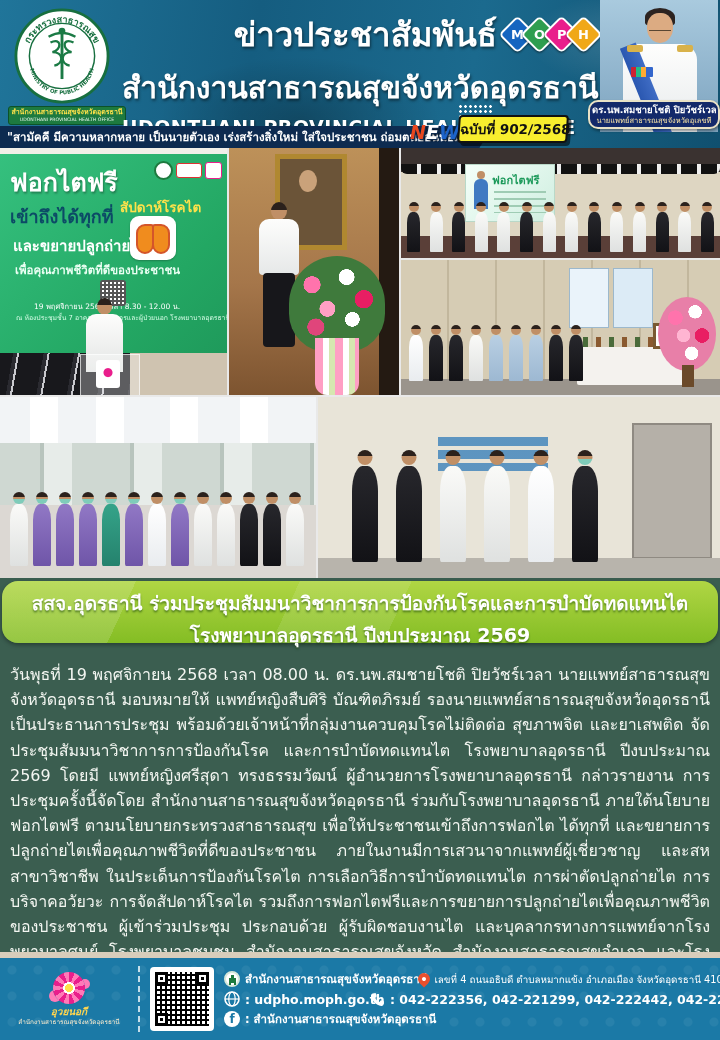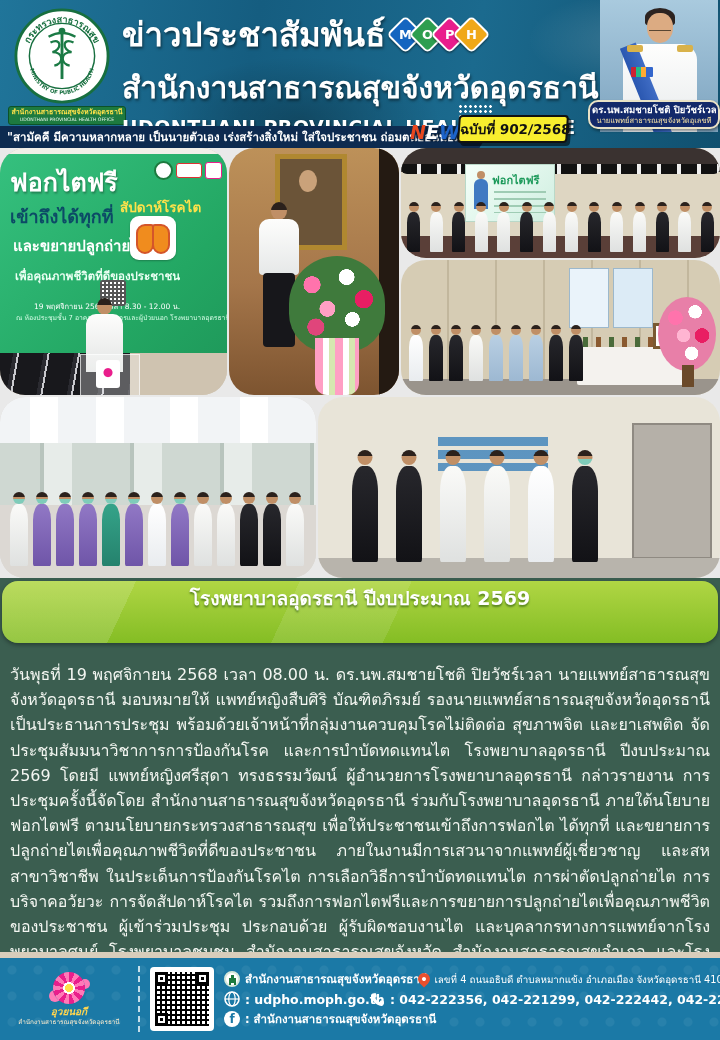--- a/index.html
+++ b/index.html
@@ -12,21 +12,21 @@
       radial-gradient(160px 70px at 640px 40px, rgba(255,255,255,.16), transparent 70%),
       radial-gradient(200px 90px at 300px 120px, rgba(0,0,0,.25), transparent 70%),
       linear-gradient(100deg,#20759a 0%,#155d80 35%,#1b6a8e 65%,#10506f 100%);}
   .seal{position:absolute;left:14px;top:8px;width:96px;height:96px;}
   .seal-badge{position:absolute;left:8px;top:106px;width:112px;background:#1d7a3f;
     border:1px solid #0c5228;border-radius:3px;text-align:center;padding:1px 2px;}
   .seal-badge .b1{font-size:7px;font-weight:bold;color:#ffe24a;line-height:9px;white-space:nowrap;overflow:hidden;}
   .seal-badge .b2{font-size:4.6px;color:#eaf6ee;line-height:6px;white-space:nowrap;overflow:hidden;}
 
   .titles{position:absolute;left:122px;top:8px;width:475px;}
-  .t1{display:flex;align-items:center;gap:12px;}
+  .t1{display:flex;align-items:center;gap:12px;justify-content:flex-end;}
   .t1 .txt{font-size:33px;font-weight:bold;color:#fff;text-shadow:1px 2px 3px rgba(0,0,0,.5);white-space:nowrap;}
   .moph{display:flex;}
   .dmd{width:23px;height:23px;border-radius:5px;transform:rotate(45deg);margin-left:-5px;
        border:2px solid #fff;display:flex;align-items:center;justify-content:center;box-shadow:1px 1px 2px rgba(0,0,0,.4);}
   .dmd span{transform:rotate(-45deg);font-size:13px;font-weight:bold;color:#fff;}
   .dmd.m{background:#1565c0;}  .dmd.o{background:#2e9e4f;}
   .dmd.p{background:#e91e8c;}  .dmd.h{background:#f0a818;}
   .t2{font-size:30px;font-weight:bold;color:#fff;margin-top:3px;white-space:nowrap;
       text-shadow:1px 2px 3px rgba(0,0,0,.5);}
   .t3{font-size:19px;font-weight:bold;color:#fff;letter-spacing:.5px;margin-top:5px;white-space:nowrap;
@@ -57,21 +57,21 @@
     text-shadow:1px 1px 0 #0d2b50,2px 2px 2px rgba(0,0,0,.5);letter-spacing:0;}
   .news .n1{color:#e8471e;} .news .n2{color:#ffffff;} .news .n3{color:#1c63c8;} .news .n4{color:#f0f0f0;}
   .dots{position:absolute;left:458px;top:104px;width:34px;height:14px;z-index:2;
     background:radial-gradient(circle,#fff 1px,transparent 1.6px) 0 0/5px 5px;}
   .issue{position:absolute;left:458px;top:115px;width:106px;height:24px;z-index:3;background:#f8ee2e;
     border:2px solid #111;border-radius:4px;color:#111;font-size:13.5px;font-weight:bold;text-align:center;
     line-height:24px;transform:skewX(-4deg);box-shadow:3px 3px 0 rgba(0,0,0,.55);white-space:nowrap;}
 
   
   .collage{position:absolute;left:0;top:148px;width:720px;height:430px;background:#e9e9e9;}
-  .ph{position:absolute;overflow:hidden;border-radius:25px;}
+  .ph{position:absolute;overflow:hidden;}
   .ph1{left:0;top:0;width:227px;height:247px;background:#cfc3b0;}
   .ph2{left:229px;top:0;width:170px;height:247px;background:linear-gradient(180deg,#bd9159 0%,#a5764a 55%,#7d5430 100%);}
   .ph3{left:401px;top:0;width:319px;height:110px;background:#ded6c2;}
   .ph4{left:401px;top:112px;width:319px;height:135px;background:#d6ccb4;}
   .ph5{left:0;top:249px;width:316px;height:181px;background:#d8d4cf;}
   .ph6{left:318px;top:249px;width:402px;height:181px;background:#e8e4d8;}
 
   
   .people{position:absolute;display:flex;align-items:flex-end;}
   .pr{position:relative;flex:none;border-radius:40% 40% 6% 6%/26% 26% 4% 4%;}
@@ -89,21 +89,21 @@
   .c-g{background:linear-gradient(180deg,#35a389,#25826d);}
   .c-n{background:linear-gradient(180deg,#ffffff,#e9ecef);}
 
   
   .ph1 .slide{position:absolute;left:0;top:6px;width:100%;height:199px;
     background:linear-gradient(135deg,#35c07e,#23a763 70%,#1f9a5b);}
   .ph1 .ceil{position:absolute;left:0;top:0;width:100%;height:6px;background:#f1efe8;}
   .sl-h{position:absolute;left:10px;top:8px;font-size:25px;font-weight:bold;color:#fff;text-shadow:1px 2px 2px rgba(0,0,0,.3);}
   .sl-2{position:absolute;left:10px;top:48px;font-size:18px;font-weight:bold;color:#0c4a66;}
   .sl-3{position:absolute;left:13px;top:80px;font-size:15px;font-weight:bold;color:#fff;}
-  .sl-4{position:absolute;left:15px;top:113px;font-size:11.5px;font-weight:bold;color:#eafff3;}
+  .sl-4{position:absolute;left:15px;top:107px;font-size:11.5px;font-weight:bold;color:#eafff3;}
   .sl-tag{position:absolute;left:120px;top:42px;font-size:13.5px;font-weight:bold;color:#ffe24a;}
   .sl-kid{position:absolute;left:130px;top:62px;width:46px;height:44px;background:#fff;border-radius:9px;box-shadow:0 1px 2px rgba(0,0,0,.25);}
   .sl-kid::before,.sl-kid::after{content:"";position:absolute;top:8px;width:14px;height:26px;background:#f08c1e;border:2px solid #d4552a;}
   .sl-kid::before{left:6px;border-radius:12px 4px 12px 12px;}
   .sl-kid::after{right:6px;border-radius:4px 12px 12px 12px;}
   .sl-d1{position:absolute;left:34px;top:146px;font-size:7.5px;color:#fff;white-space:nowrap;}
   .sl-d2{position:absolute;left:16px;top:158px;font-size:6.8px;color:#d9ffe9;white-space:nowrap;}
   .sl-qr{position:absolute;left:100px;top:126px;width:26px;height:26px;background:#fff;border-radius:3px;
     background-image:repeating-linear-gradient(0deg,#555 0 2px,transparent 2px 4px),repeating-linear-gradient(90deg,#555 0 2px,#fff 2px 4px);}
   .sl-logos{position:absolute;right:5px;top:7px;display:flex;gap:3px;align-items:center;}
@@ -432,20 +432,21 @@
           <span class="pr c-w"></span>
           <span class="pr c-w"></span>
           <span class="pr c-n"></span>
           <span class="pr c-b m"></span>
       </div>
     </div>
   </div>
 
   <div class="lower">
     <div class="banner">
+      <div class="h1">สสจ.อุดรธานี ร่วมประชุมสัมมนาวิชาการการป้องกันโรคและการบำบัดทดแทนไต</div>
       <div class="h2">โรงพยาบาลอุดรธานี ปีงบประมาณ 2569</div>
     </div>
     <p class="article">วันพุธที่ 19 พฤศจิกายน 2568 เวลา 08.00 น. ดร.นพ.สมชายโชติ ปิยวัชร์เวลา นายแพทย์สาธารณสุขจังหวัดอุดรธานี มอบหมายให้ แพทย์หญิงสืบศิริ บัณฑิตภิรมย์ รองนายแพทย์สาธารณสุขจังหวัดอุดรธานี เป็นประธานการประชุม พร้อมด้วยเจ้าหน้าที่กลุ่มงานควบคุมโรคไม่ติดต่อ สุขภาพจิต และยาเสพติด จัดประชุมสัมมนาวิชาการการป้องกันโรค และการบำบัดทดแทนไต โรงพยาบาลอุดรธานี ปีงบประมาณ 2569 โดยมี แพทย์หญิงศรีสุดา ทรงธรรมวัฒน์ ผู้อำนวยการโรงพยาบาลอุดรธานี กล่าวรายงาน การประชุมครั้งนี้จัดโดย สำนักงานสาธารณสุขจังหวัดอุดรธานี ร่วมกับโรงพยาบาลอุดรธานี ภายใต้นโยบายฟอกไตฟรี ตามนโยบายกระทรวงสาธารณสุข เพื่อให้ประชาชนเข้าถึงการฟอกไต ได้ทุกที่ และขยายการปลูกถ่ายไตเพื่อคุณภาพชีวิตที่ดีของประชาชน ภายในงานมีการเสวนาจากแพทย์ผู้เชี่ยวชาญ และสหสาขาวิชาชีพ ในประเด็นการป้องกันโรคไต การเลือกวิธีการบำบัดทดแทนไต การผ่าตัดปลูกถ่ายไต การบริจาคอวัยวะ การจัดสัปดาห์โรคไต รวมถึงการฟอกไตฟรีและการขยายการปลูกถ่ายไตเพื่อคุณภาพชีวิตของประชาชน ผู้เข้าร่วมประชุม ประกอบด้วย ผู้รับผิดชอบงานไต และบุคลากรทางการแพทย์จากโรงพยาบาลศูนย์ โรงพยาบาลชุมชน สำนักงานสาธารณสุขจังหวัด สำนักงานสาธารณสุขอำเภอ และโรงพยาบาลส่งเสริมสุขภาพตำบล รวมทั้งหมดประมาณ 250 คน พร้อมถ่ายทอดสด ทาง Facebook Live เพื่อเผยแพร่แก่ประชาชน ณ ห้องประชุมชั้น 7 อาคารอำนวยการและผู้ป่วยนอก โรงพยาบาลอุดรธานี</p>
   </div>
 
   <div class="strip"></div>
 
   <div class="footer">
     <div class="emblem">
       <div class="flower"></div>

